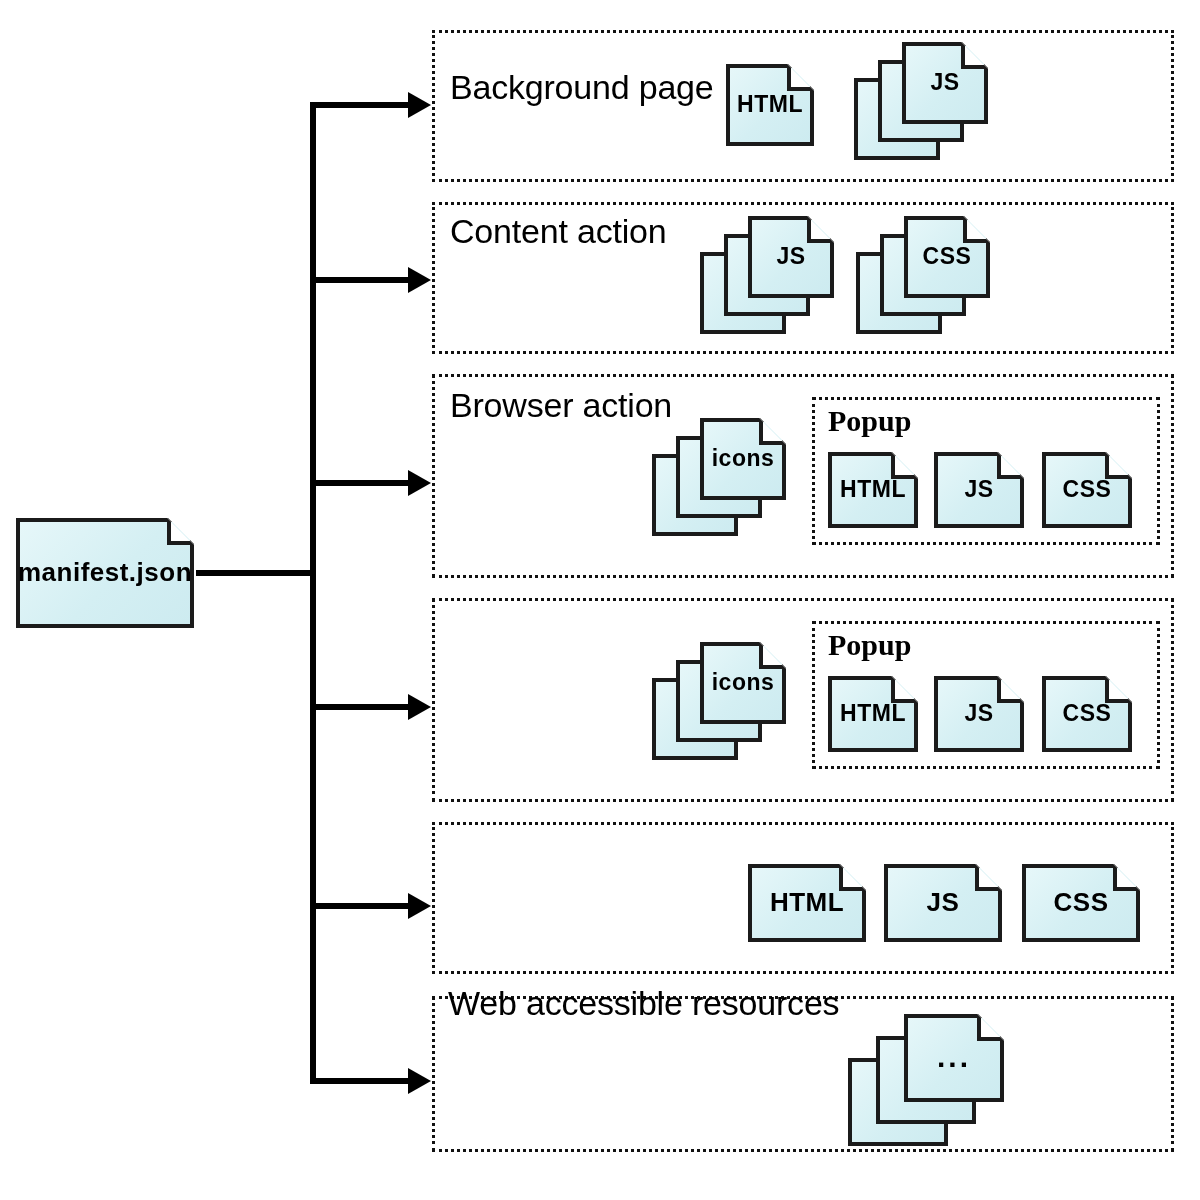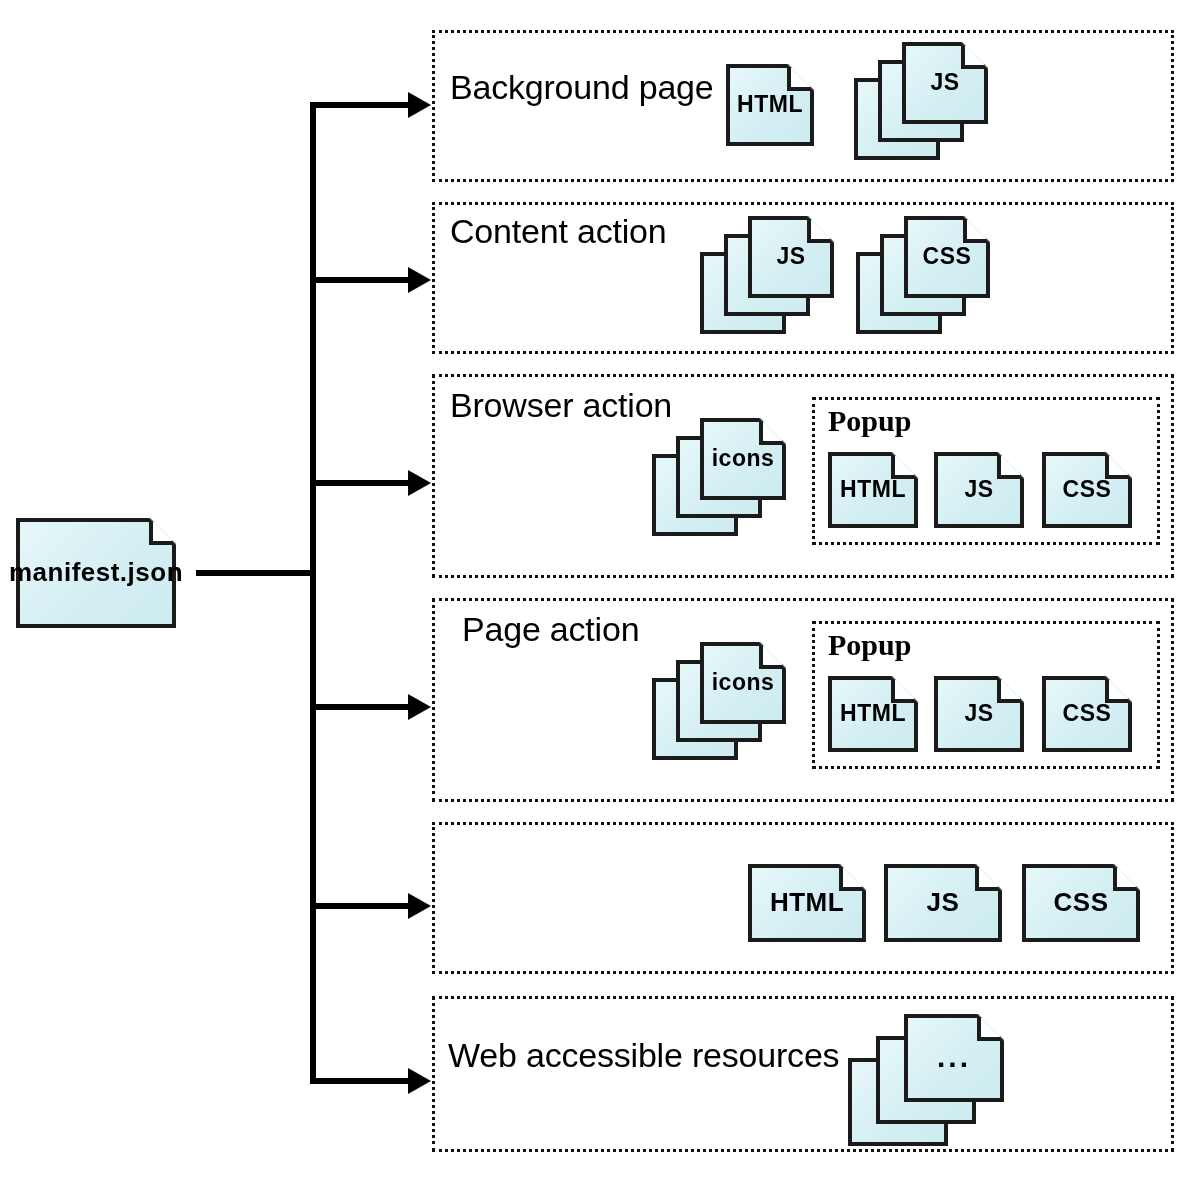--- a/index.html
+++ b/index.html
@@ -119,21 +119,21 @@
 
   <div class="line-h" style="left:310px;top:704px;width:110px;"></div>
   <div class="arrow" style="left:408px;top:694px;"></div>
 
   <div class="line-h" style="left:310px;top:903px;width:110px;"></div>
   <div class="arrow" style="left:408px;top:893px;"></div>
 
   <div class="line-h" style="left:310px;top:1078px;width:110px;"></div>
   <div class="arrow" style="left:408px;top:1068px;"></div>
 
-  <div class="file big" style="left:16px;top:518px;width:160px;height:110px;">
+  <div class="file big" style="left:16px;top:518px;width:178px;height:110px;">
     <div class="sheet"></div>
     <div class="fold"></div>
     <div class="flabel">manifest.json</div>
   </div>
 
   <div class="section-box" style="left:432px;top:30px;width:742px;height:152px;"></div>
   <div class="section-label" style="left:450px;top:40px;margin-top:28px;">Background page</div>
 
   <div class="file" style="left:726px;top:64px;width:88px;height:82px;">
     <div class="sheet"></div>
@@ -200,21 +200,20 @@
     <div class="fold"></div>
     <div class="flabel">JS</div>
   </div>
   <div class="file" style="left:1042px;top:452px;width:90px;height:76px;">
     <div class="sheet"></div>
     <div class="fold"></div>
     <div class="flabel">CSS</div>
   </div>
 
   <div class="section-box" style="left:432px;top:598px;width:742px;height:204px;"></div>
-  <div class="section-label" style="left:462px;top:610px;">Page action</div>
 
   <div class="stack" style="left:652px;top:642px;width:134px;height:120px;">
     <div class="back2" style="left:0;top:36px;width:86px;height:82px;"></div>
     <div class="back1" style="left:24px;top:18px;width:86px;height:82px;"></div>
     <div class="file front" style="left:48px;top:0;width:86px;height:82px;">
       <div class="sheet"></div>
       <div class="fold"></div>
       <div class="flabel">icons</div>
     </div>
   </div>
@@ -250,21 +249,21 @@
     <div class="fold"></div>
     <div class="flabel">JS</div>
   </div>
   <div class="file big" style="left:1022px;top:864px;width:118px;height:78px;">
     <div class="sheet"></div>
     <div class="fold"></div>
     <div class="flabel">CSS</div>
   </div>
 
   <div class="section-box" style="left:432px;top:996px;width:742px;height:156px;"></div>
-  <div class="section-label" style="left:448px;top:1036px;">Web accessible resources</div>
+  <div class="section-label" style="left:448px;top:984px;">Web accessible resources</div>
 
   <div class="stack" style="left:848px;top:1014px;width:152px;height:132px;">
     <div class="back2" style="left:0;top:44px;width:100px;height:88px;"></div>
     <div class="back1" style="left:28px;top:22px;width:100px;height:88px;"></div>
     <div class="file front dots" style="left:56px;top:0;width:100px;height:88px;">
       <div class="sheet"></div>
       <div class="fold"></div>
       <div class="flabel">...</div>
     </div>
   </div>

